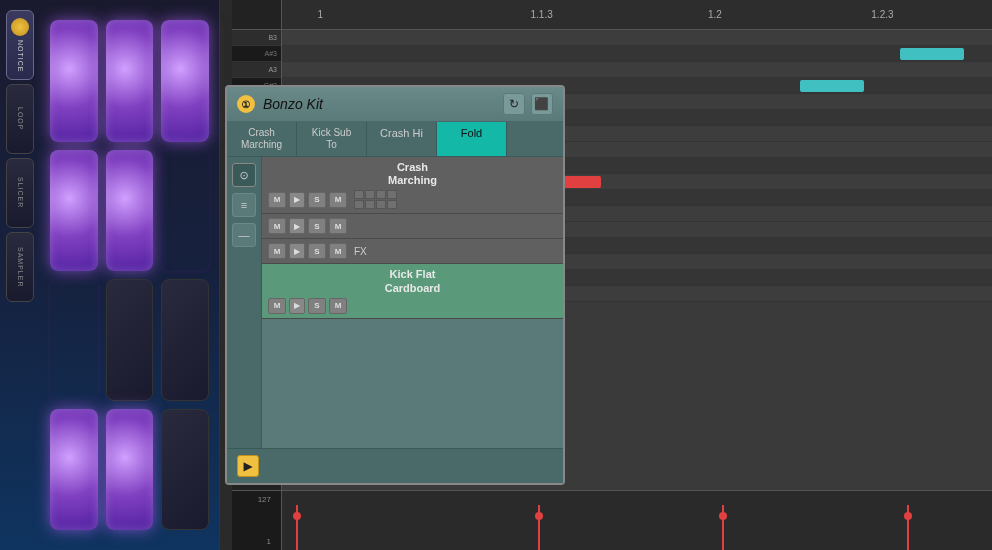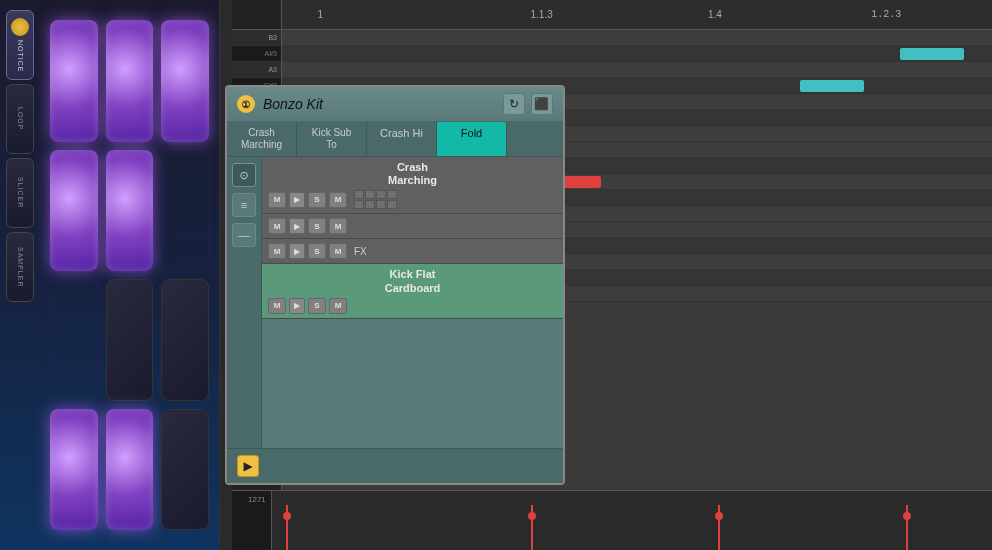--- a/index.html
+++ b/index.html
@@ -218,27 +218,27 @@
 
     #velocity-lane {
       height: 60px;
       background: #2a2a2a;
       border-top: 1px solid #555;
       position: relative;
       display: flex;
     }
 
     #velocity-keys {
-      width: 40px;
+      width: 50px;
       background: #1a1a1a;
       border-right: 1px solid #555;
       display: flex;
-      flex-direction: row;
+      flex-direction: column;
       justify-content: space-between;
-      padding: 4px 16px;
+      padding: 4px 10px;
     }
 
     .vel-label {
       font-size: 8px;
       color: #888;
       text-align: right;
     }
 
     #velocity-bars {
       flex: 1;
@@ -541,22 +541,22 @@
     </div>
 </div>
 
 <div id="piano-roll">
   <div id="roll-header">
     <div id="roll-keys-header"></div>
     <div id="roll-timeline">
 
     <span class="timeline-marker" style="left: 5%;">1</span>
         <span class="timeline-marker" style="left: 35%;">1.1.3</span>
-        <span class="timeline-marker" style="left: 60%;">1.4</span>
-        <span class="timeline-marker" style="left: 83%; font-family: Liberation Mono, monospace;">1.2.3</span>
+        <span class="timeline-marker" style="left: 60%;">1.2</span>
+        <span class="timeline-marker" style="left: 83%;">1.2.3</span>
       </div>
   </div>
   <div id="roll-body">
     <div id="piano-keys">
 
     <div class="piano-key white">B3</div>
         <div class="piano-key black">A#3</div>
         <div class="piano-key white">A3</div>
         <div class="piano-key black">G#3</div>
         <div class="piano-key white">G3</div>

